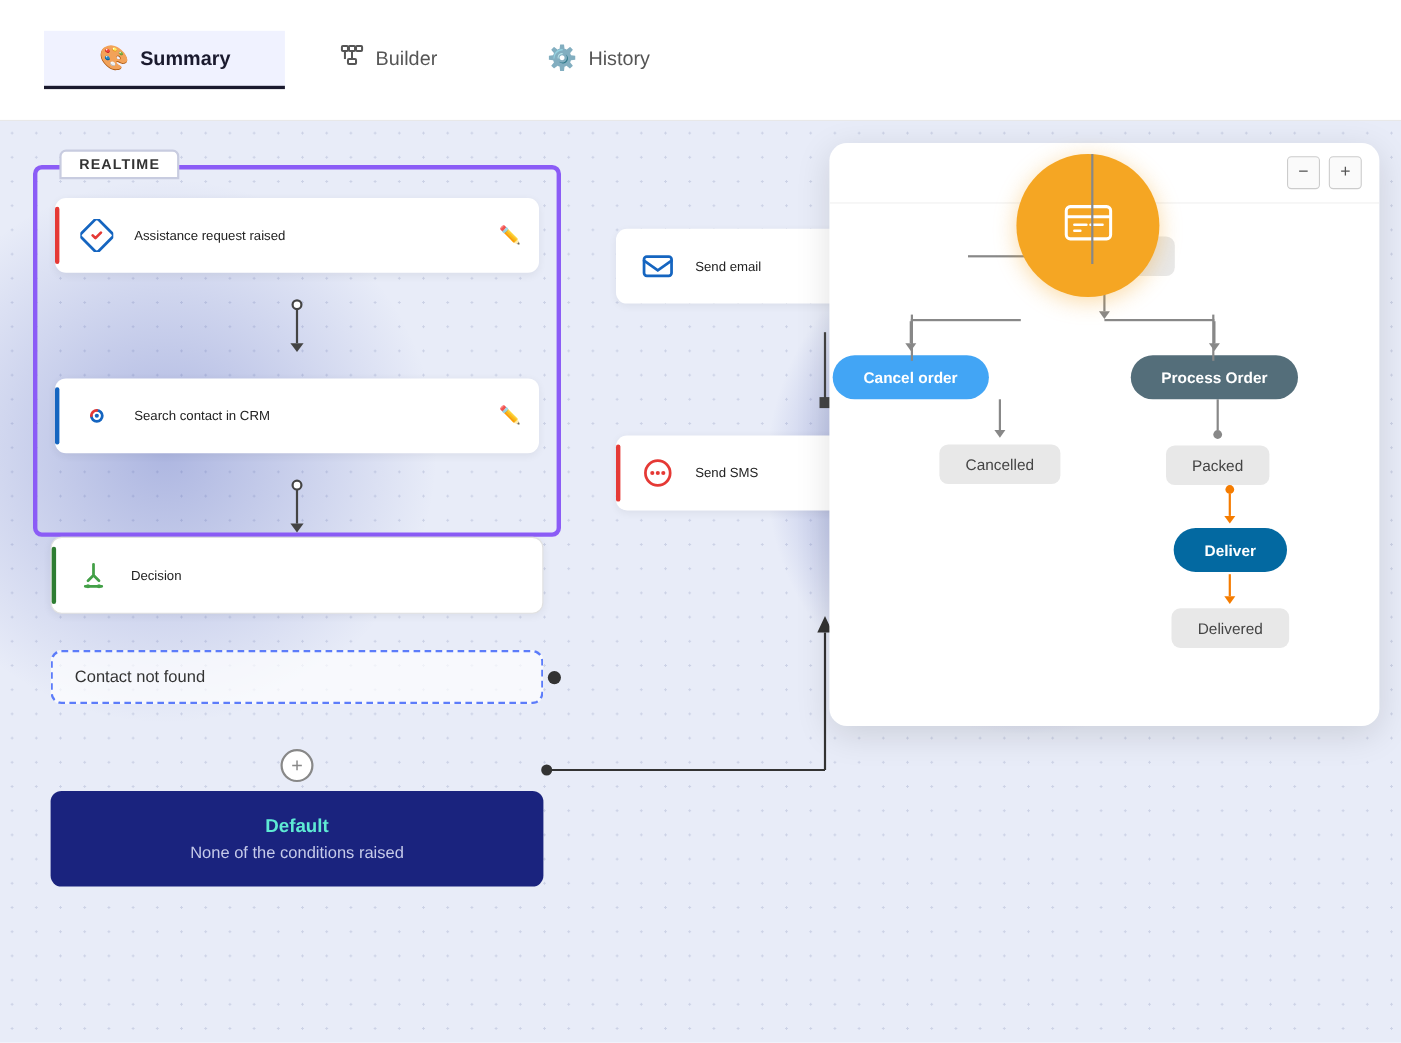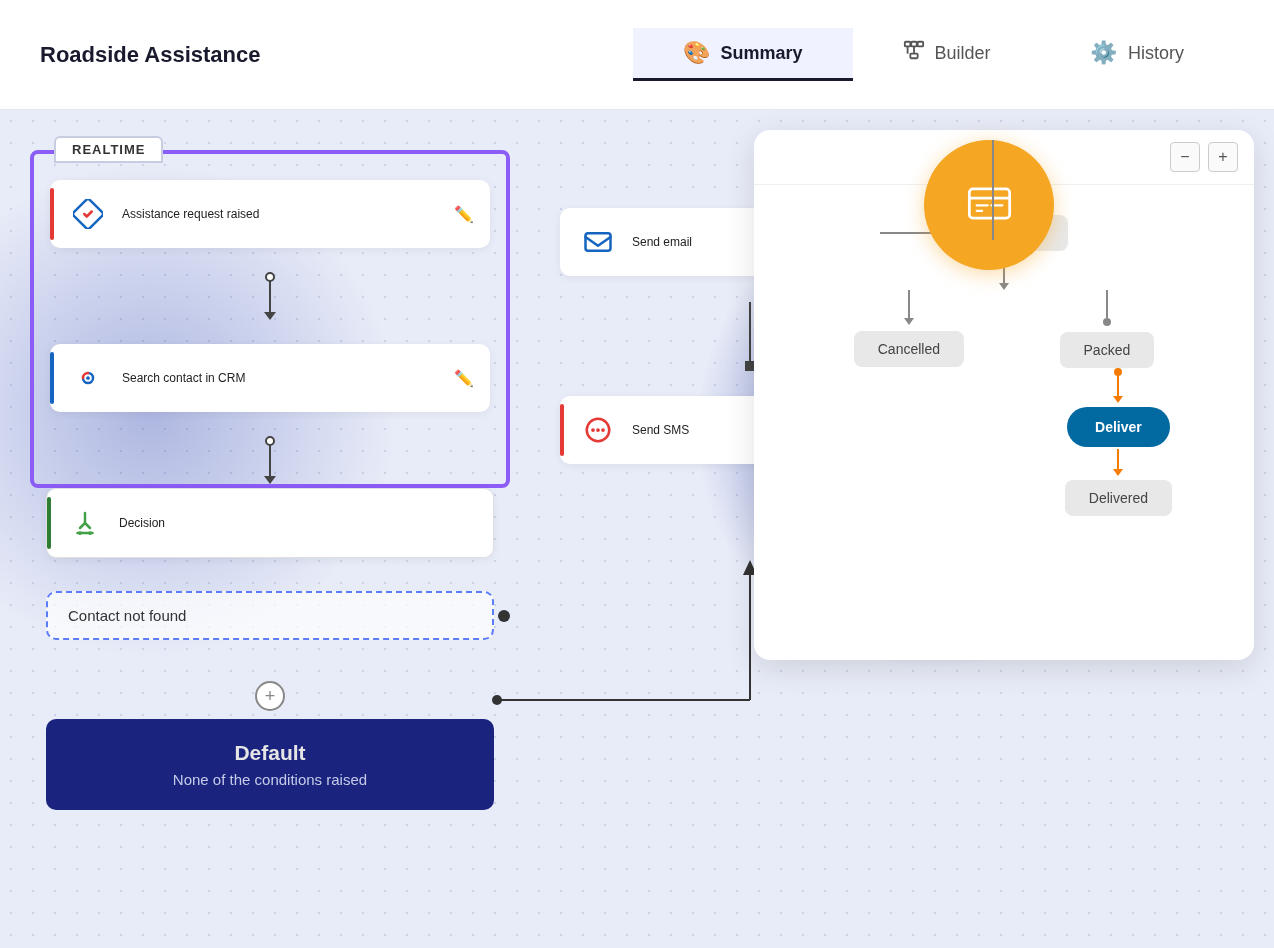--- a/index.html
+++ b/index.html
@@ -238,23 +238,23 @@
     
     .default-node {
       background: #1a237e;
       border-radius: 10px;
       padding: 22px 20px;
       margin: 0 16px 20px;
       text-align: center;
       cursor: pointer;
     }
     .default-node-title {
-      font-size: 21px;
+      font-size: 17px;
       font-weight: 700;
-      color: #e5e5e5;
+      color: #5eead4;
       margin-bottom: 6px;
     }
     .default-node-sub {
       font-size: 15px;
       color: #c5cae9;
     }
 
     
     .middle-panel {
       position: relative;
@@ -420,21 +420,20 @@
       width: 2px;
       height: 100px;
       background: #888;
       z-index: 6;
     }
   </style>
 </head>
 <body>
 
 <div class="header">
-  <span class="app-title">Roadside Assistance</span>
   <div class="nav-tabs">
     <div class="nav-tab active">
       <span class="nav-tab-icon">🎨</span>
       <span>Summary</span>
     </div>
     <div class="nav-tab">
       <span class="nav-tab-icon">
         <svg width="22" height="22" viewBox="0 0 24 24" fill="none" stroke="#555" stroke-width="2">
           <rect x="2" y="3" width="6" height="5" rx="1"></rect>
           <rect x="9" y="3" width="6" height="5" rx="1"></rect>
@@ -597,20 +596,40 @@
         <div class="od-node od-node-gray">Order placed</div>
         <div style="width:60px;height:2px;background:transparent;"></div>
       </div>
 
       <div class="od-arrow-v">
         <div class="dot"></div>
         <div class="line"></div>
         <div class="head"></div>
       </div>
 
+      <div style="display:flex;align-items:center;width:90%;justify-content:center;gap:0;position:relative;">
+
+        <div style="display:flex;flex-direction:column;align-items:center;">
+          <div style="width:100px;height:2px;background:#888;position:relative;">
+            <div style="position:absolute;left:0;top:-4px;width:2px;height:42px;background:#888;"></div>
+          </div>
+          <div style="width:2px;height:20px;background:#888;margin-left:-100px;"></div>
+          <div style="width:0;height:0;border-left:5px solid transparent;border-right:5px solid transparent;border-top:7px solid #888;margin-left:-100px;"></div>
+          <div class="od-node od-node-blue" style="margin-left:-100px;margin-top:4px;">Cancel order</div>
+        </div>
+
+        <div style="display:flex;flex-direction:column;align-items:center;">
+          <div style="width:100px;height:2px;background:#888;position:relative;">
+            <div style="position:absolute;right:0;top:-4px;width:2px;height:42px;background:#888;"></div>
+          </div>
+          <div style="width:2px;height:20px;background:#888;margin-left:100px;"></div>
+          <div style="width:0;height:0;border-left:5px solid transparent;border-right:5px solid transparent;border-top:7px solid #888;margin-left:100px;"></div>
+          <div class="od-node od-node-dark" style="margin-left:100px;margin-top:4px;">Process Order</div>
+        </div>
+      </div>
 
       <div style="display:flex;width:90%;justify-content:space-around;margin-top:0;">
 
         <div style="display:flex;flex-direction:column;align-items:center;">
           <div style="width:2px;height:28px;background:#888;"></div>
           <div style="width:0;height:0;border-left:5px solid transparent;border-right:5px solid transparent;border-top:7px solid #888;"></div>
           <div class="od-node od-node-gray" style="margin-top:6px;">Cancelled</div>
         </div>
 
         <div style="display:flex;flex-direction:column;align-items:center;">

